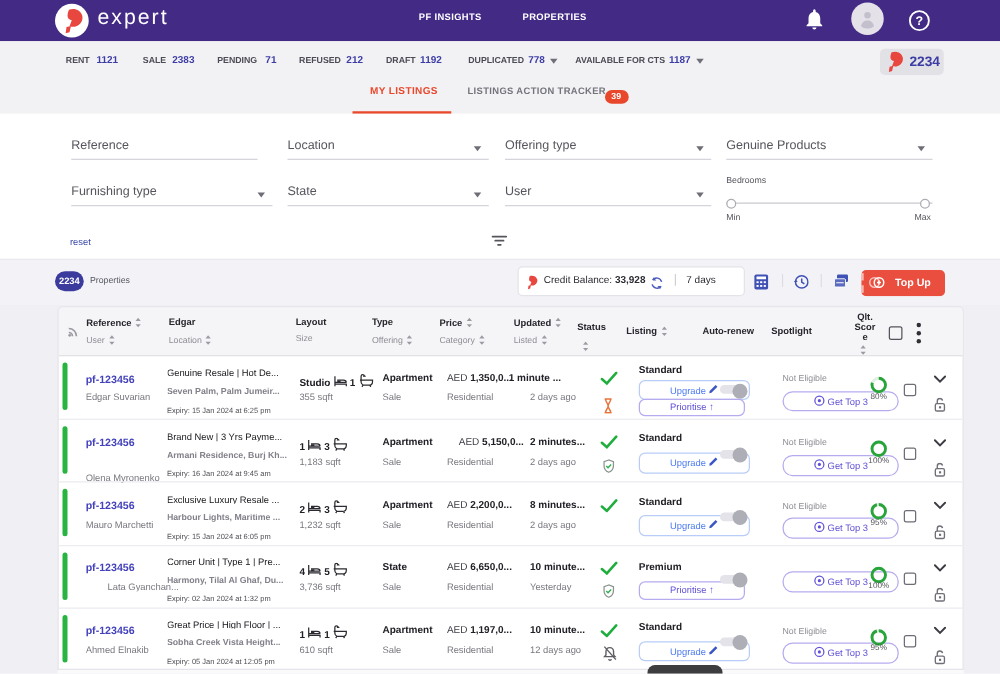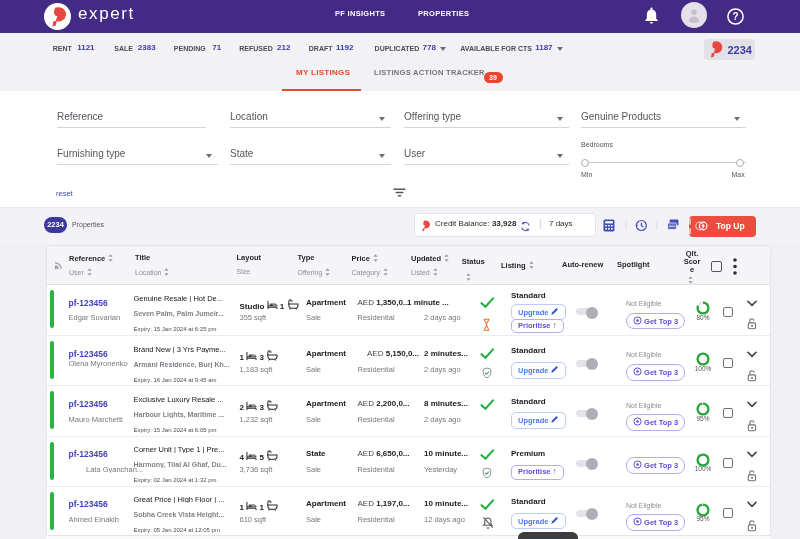--- a/index.html
+++ b/index.html
@@ -4,21 +4,21 @@
 html,body{width:800px;height:539px;font-family:"Liberation Sans",sans-serif}
 body{position:relative;overflow:hidden;background:#fff}
 div{line-height:1}
 .abs{position:absolute}
 .pf{position:absolute;font-size:8.5px;font-weight:bold;color:#4341bb}
 .g10{position:absolute;font-size:7.5px;color:#77777f}
 .ttl{position:absolute;font-size:7.5px;font-weight:normal;color:#17171c;width:100px;white-space:nowrap;overflow:hidden}
 .locn{position:absolute;font-size:7px;font-weight:bold;color:#81818a;width:100px;white-space:nowrap;overflow:hidden}
 .expy{position:absolute;font-size:6px;color:#4e4e55;white-space:nowrap}
 .b11{position:absolute;font-size:8px;font-weight:bold;color:#202026;white-space:nowrap}
-.btn{position:absolute;font-size:7.5px;font-weight:bold;border-radius:5px;padding:2px 6px;white-space:nowrap;line-height:8.5px}
+.btn{position:absolute;font-size:7.5px;font-weight:normal;border-radius:5px;padding:2px 24px;white-space:nowrap;line-height:8.5px}
 .bup{color:#4a79ef;border:1px solid #b9cdf8}
 .bpr{color:#5f50d6;border:1px solid #b7abef}
 .bgt{color:#5f50d6;border:1px solid #b7abef;border-radius:8px}
 .hb{position:absolute;font-size:7.5px;font-weight:bold;color:#26262c;white-space:nowrap}
 .hg{position:absolute;font-size:7px;color:#8d8d95;white-space:nowrap}
 .sort{vertical-align:-1.5px;margin-left:3px}
 .statl{position:absolute;top:45px;font-size:7px;font-weight:bold;color:#4b4b55}
 .statn{position:absolute;top:44.3px;font-size:8px;font-weight:bold;color:#3c3ca5}
 .flbl{position:absolute;font-size:10px;color:#55555d}
 .fln{position:absolute;height:1px;background:#d4d4da}
@@ -167,21 +167,21 @@
         </svg>
       </div>
 <div class="hb" style="left:22px;top:8.4px">Reference<svg class="sort" width="5" height="8" viewBox="0 0 5 8">
           <path d="M2.5 0.2L4.6 2.7H0.4Z" fill="#9b9ba3"></path>
           <path d="M2.5 7.8L0.4 5.3H4.6Z" fill="#9b9ba3"></path>
         </svg></div>
       <div class="hg" style="left:22px;top:22.3px">User<svg class="sort" width="5" height="8" viewBox="0 0 5 8">
           <path d="M2.5 0.2L4.6 2.7H0.4Z" fill="#9b9ba3"></path>
           <path d="M2.5 7.8L0.4 5.3H4.6Z" fill="#9b9ba3"></path>
         </svg></div>
-<div class="hb" style="left:88px;top:8.4px">Title</div>
+<div class="hb" style="left:88px;top:8.4px">Edgar</div>
       <div class="hg" style="left:88px;top:22.3px">Location<svg class="sort" width="5" height="8" viewBox="0 0 5 8">
           <path d="M2.5 0.2L4.6 2.7H0.4Z" fill="#9b9ba3"></path>
           <path d="M2.5 7.8L0.4 5.3H4.6Z" fill="#9b9ba3"></path>
         </svg></div>
 <div class="hb" style="left:189.5px;top:8.4px">Layout</div>
       <div class="hg" style="left:189.5px;top:22.3px">Size</div>
 <div class="hb" style="left:250.5px;top:8.4px">Type</div>
       <div class="hg" style="left:250.5px;top:22.3px">Offering<svg class="sort" width="5" height="8" viewBox="0 0 5 8">
           <path d="M2.5 0.2L4.6 2.7H0.4Z" fill="#9b9ba3"></path>
           <path d="M2.5 7.8L0.4 5.3H4.6Z" fill="#9b9ba3"></path>
@@ -286,21 +286,21 @@
           <svg style="display:block" width="10" height="12" viewBox="0 0 11 13">
             <rect x="1.4" y="5.3" width="8" height="6.5" rx="1.4" stroke="#6f6f78" stroke-width="1.2" fill="none"></rect>
             <path d="M3.1 5.3V3.1C3.1 1.7 4.1 0.8 5.4 0.8c1.2 0 2.1 0.7 2.3 1.9" stroke="#6f6f78" stroke-width="1.2" fill="none"></path>
             <rect x="4.6" y="7.6" width="1.9" height="1.9" fill="#6f6f78"></rect>
           </svg>
         </div>
       </div>
 <div style="position:absolute;left:0;top:89.3px;width:725px;height:50.1px;border-top:1px solid #ececf1;">
         <div style="position:absolute;left:3px;top:5px;width:4px;height:38px;border-radius:2px;background:#28b440"></div>
         <div class="pf" style="left:21.5px;top:13.4px">pf-123456</div>
-        <div class="g10" style="left:21.5px;top:24px;width:64px;white-space:nowrap;overflow:hidden">Olena Myronenko</div>
+        <div class="g10" style="left:21.5px;top:43px;width:64px;white-space:nowrap;overflow:hidden">Olena Myronenko</div>
         <div class="ttl" style="left:86.5px;top:9.4px">Brand New | 3 Yrs Payme...</div>
         <div class="locn" style="left:86.5px;top:24.9px">Armani Residence, Burj Kh...</div>
         <div class="expy" style="left:86.5px;top:40.9px">Expiry: 16 Jan 2024 at 9:45 am</div>
         <div class="b11" style="left:192.5px;top:13.4px">1 <svg width="11" height="10" viewBox="0 0 12 11" style="vertical-align:-1px">
             <path d="M1 1v9M1 8h10v2M1 6.5h10M3 4.5h5.5c1.4 0 2.5 0.9 2.5 2" stroke="#2b2b31" stroke-width="1.1" fill="none"></path>
             <path d="M3 6.5v-1.6h3v1.6z" fill="#2b2b31"></path>
           </svg>&nbsp;3 <svg width="12" height="11" viewBox="0 0 13 12" style="vertical-align:-1px">
             <path d="M1 5.5h11v1.2c0 2-1.4 3.3-3.2 3.3H5.2C3.4 10 2 8.7 2 6.7V5.5M2 5.5V2.2C2 1.2 2.7 0.8 3.4 0.8c0.7 0 1.3 0.5 1.3 1.3M3.6 10l-0.8 1.4M9.6 10l0.8 1.4" stroke="#2b2b31" stroke-width="1.1" fill="none"></path>
             <path d="M3.6 2.6h2.6c0 0-0.2-1.3-1.3-1.3S3.6 2.6 3.6 2.6z" fill="#2b2b31"></path>
           </svg></div>

